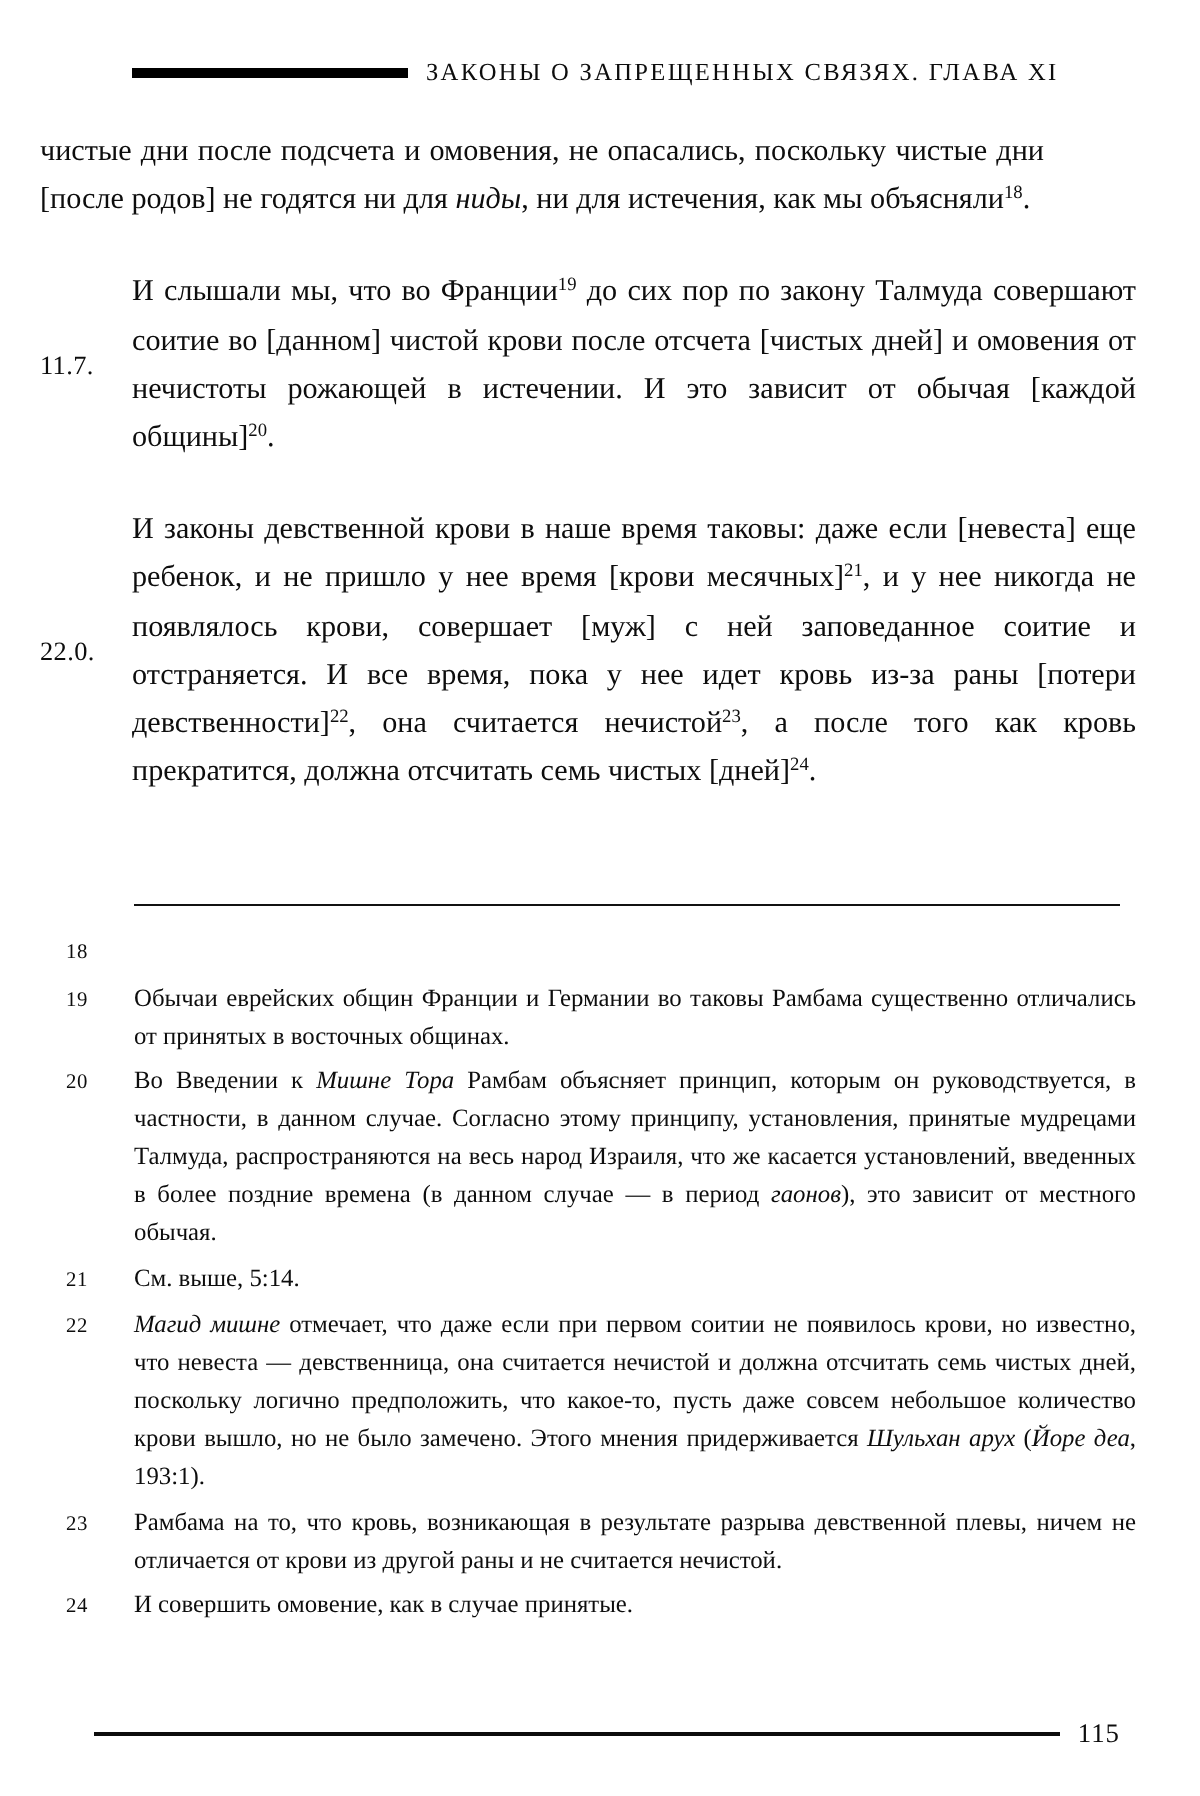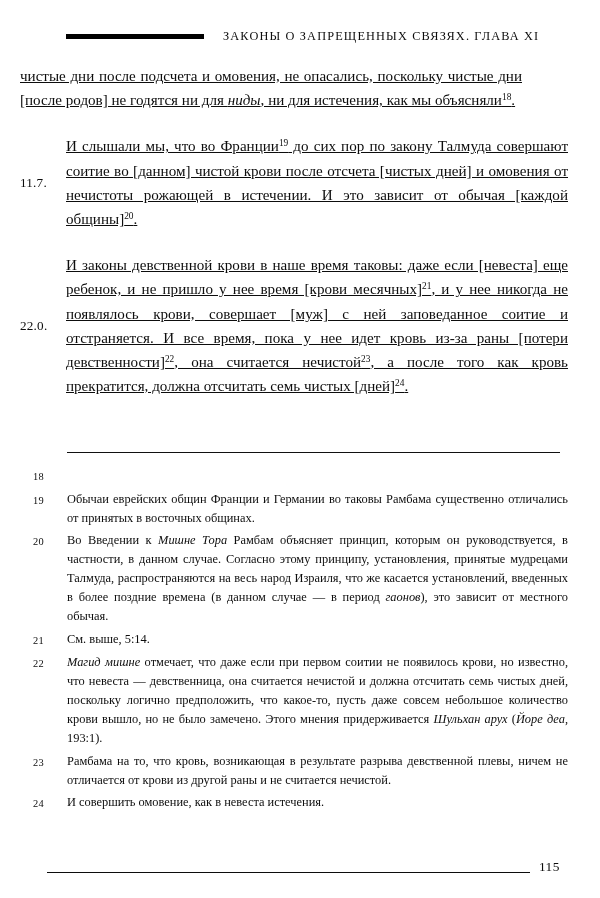--- a/index.html
+++ b/index.html
@@ -25,21 +25,21 @@
 
   
   .runhead {
     position: absolute;
     left: 66px;
     top: 27px;
     width: 494px;
     height: 18px;
     display: flex;
     align-items: center;
-    gap: 19px;
+    gap: 9px;
   }
   .runhead-rule {
     width: 138px;
     height: 5px;
     background: #000;
     flex: none;
   }
   .runhead-text {
     font-size: 12.3px;
     letter-spacing: 1.15px;
@@ -57,21 +57,20 @@
     width: 548px;
   }
 
   p.para {
     margin: 0;
     font-size: 15.1px;
     line-height: 24.2px;
     text-align: justify;
     text-justify: inter-word;
     hyphens: manual;
-    text-decoration: underline;
   }
 
   
   .para-cont {
     margin-left: 46px;
     width: 502px;
   }
 
   
   .section {
@@ -150,21 +149,21 @@
     width: 493px;
   }
 
   
   .folio {
     position: absolute;
     left: 47px;
     top: 860px;
     width: 513px;
     display: flex;
-    align-items: flex-end;
+    align-items: center;
     gap: 9px;
   }
   .folio-rule {
     flex: 1 1 auto;
     height: 1.6px;
     background: #0c0c0c;
   }
   .folio-num {
     flex: none;
     font-size: 13.4px;
@@ -231,21 +230,21 @@
         <span class="fn-text"><i>Магид мишне</i><span> отмечает, что даже если при первом соитии не появилось крови, но известно, что невеста — девственница, она считается нечистой и должна отсчитать семь чистых дней, поскольку логично предположить, что какое-то, пусть даже совсем небольшое количество крови вышло, но не было замечено. Этого мнения придерживается </span><i>Шульхан арух</i><span> (</span><i>Йоре деа</i><span>, 193:1).</span></span>
       </li>
 
       <li class="fn-item">
         <span class="fn-num">23</span>
         <span class="fn-text">Рамбама на то, что кровь, возникающая в результате разрыва девственной плевы, ничем не отличается от крови из другой раны и не считается нечистой.</span>
       </li>
 
       <li class="fn-item">
         <span class="fn-num">24</span>
-        <span class="fn-text">И совершить омовение, как в невеста истечения.</span>
+        <span class="fn-text">И совершить омовение, как в случае принятые.</span>
       </li>
 
     </ul>
   </div>
 
   <div class="folio">
     <div class="folio-rule"></div>
     <div class="folio-num">115</div>
   </div>
 

